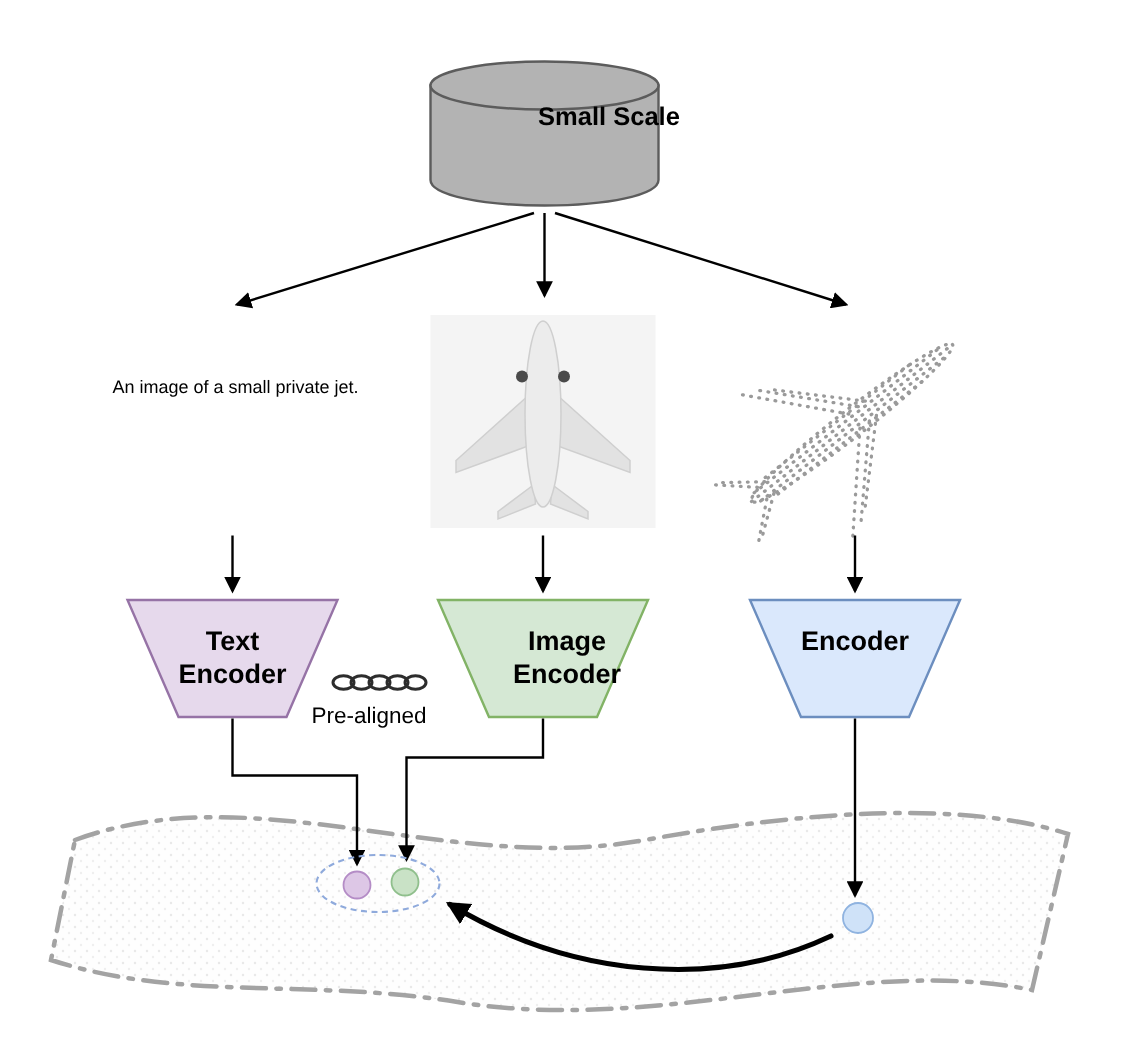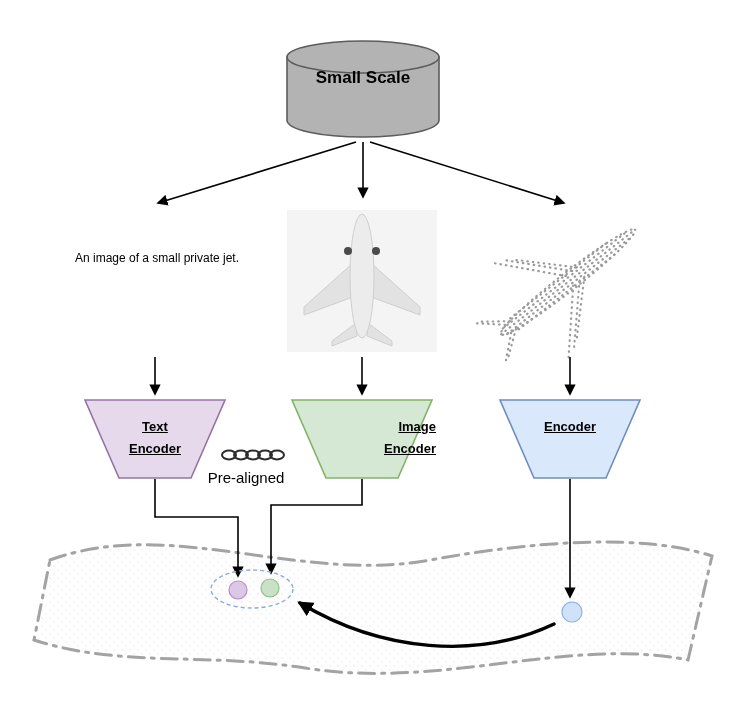--- a/index.html
+++ b/index.html
@@ -3,25 +3,25 @@
 <meta charset="utf-8">
 <style>
   html,body{margin:0;padding:0;background:#ffffff;}
   .stage{
     position:relative;width:752px;height:704px;background:#ffffff;
     font-family:"Liberation Sans",sans-serif;overflow:hidden;
   }
   .stage svg.layer{position:absolute;left:0;top:0;}
   .label{position:absolute;color:#000;text-align:center;pointer-events:none;}
   .label span{display:block;}
-  .dataset-label{left:287px;top:66px;width:152px;font-size:17px;line-height:23px;font-weight:bold;}
+  .dataset-label{left:287px;top:66px;width:152px;font-size:17px;line-height:23px;font-weight:bold;padding-left:43px;}
   .caption{left:68px;top:247px;width:178px;font-size:12px;line-height:22px;}
-  .enc-label{width:140px;font-size:13px;line-height:22px;font-weight:bold;top:416px;text-decoration:underline;}
+  .enc-label{width:140px;font-size:18px;line-height:22px;font-weight:bold;top:416px;}
   .enc-label.text{left:85px;}
-  .enc-label.image{left:296px;text-align:right;}
+  .enc-label.image{left:308px;}
   .enc-label.threed{left:500px;}
   .prealigned{left:196px;top:469px;width:100px;font-size:15px;}
 </style>
 </head>
 <body>
 
 <div class="stage">
 
   <svg class="layer" width="752" height="704" viewBox="0 0 752 704">
     <defs>

